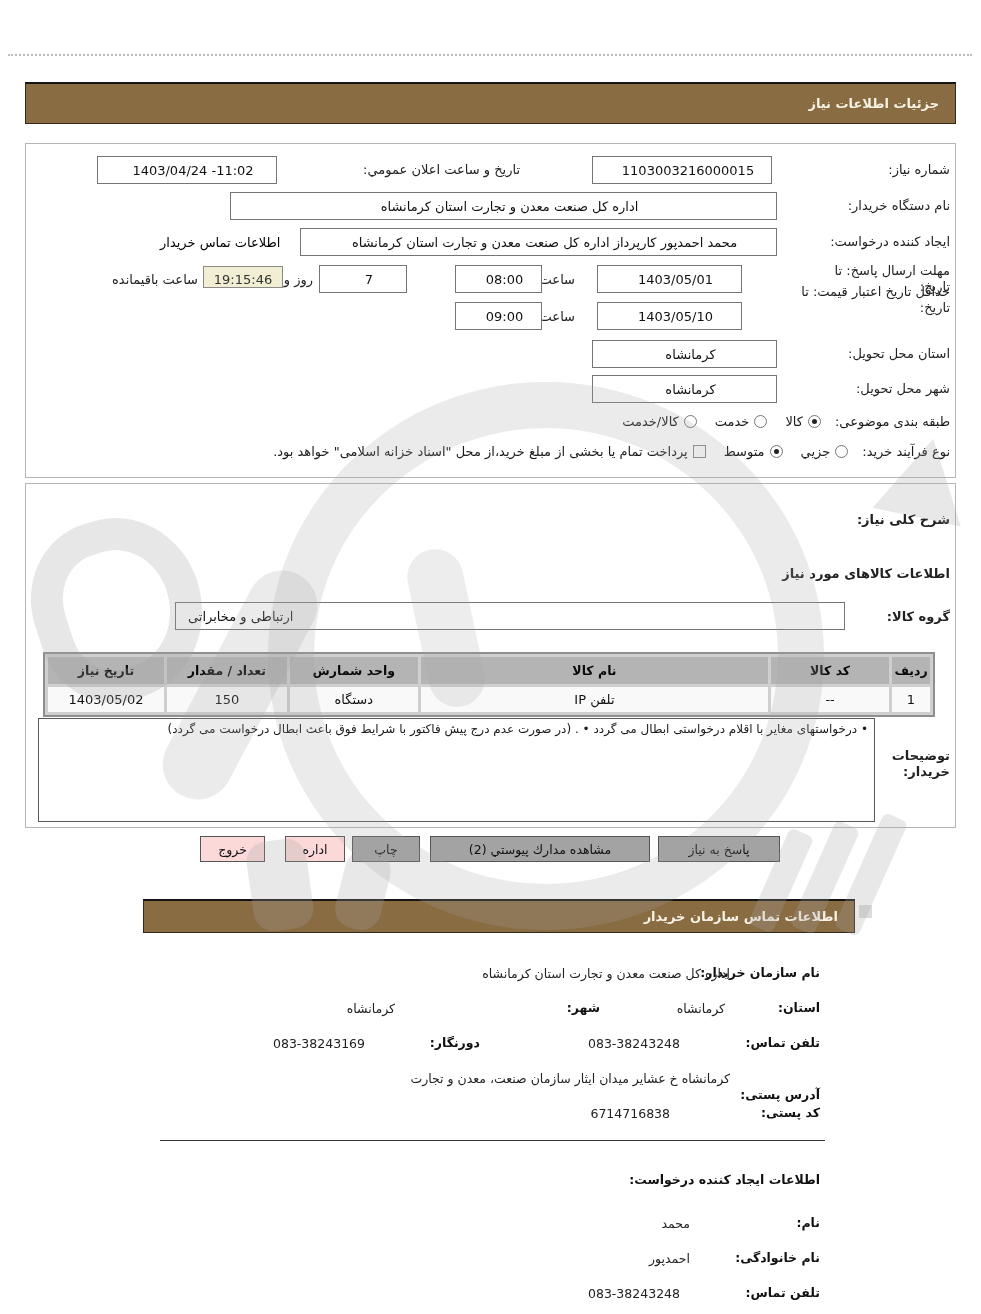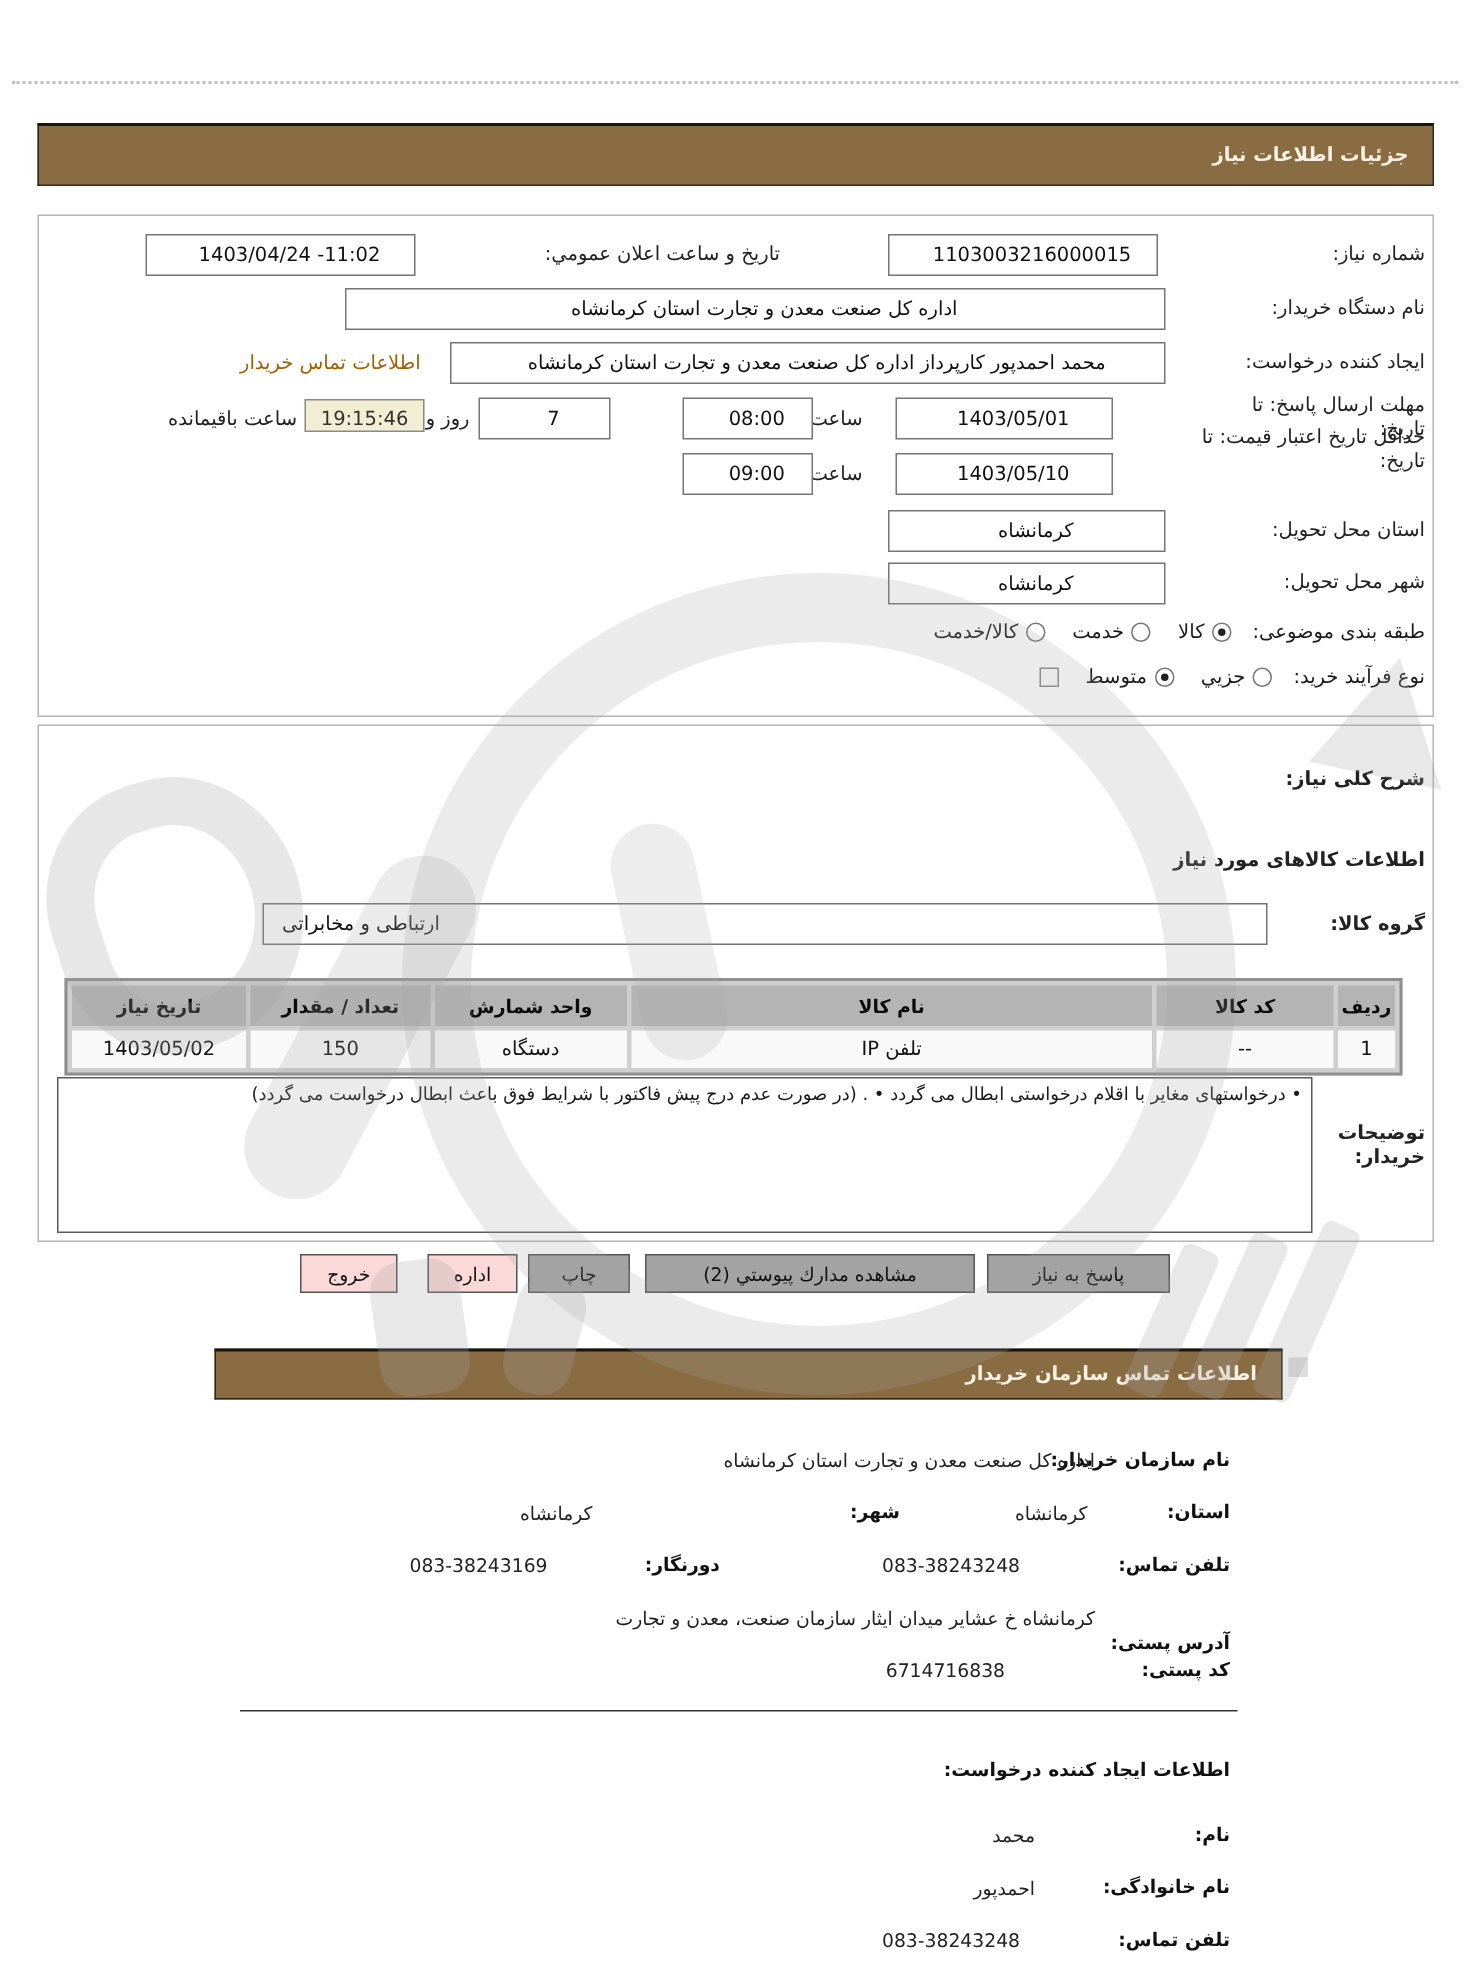--- a/index.html
+++ b/index.html
@@ -33,21 +33,21 @@
   #panel2 { top:483px; height:345px; }
   .lbl { position:absolute; font-size:13px; color:#222; text-align:right; white-space:nowrap; }
   .lbl2 { white-space:normal; line-height:16px; }
   .blbl { font-weight:bold; }
   .fld {
     position:absolute; background:#fff; border:1px solid #757575;
     font-size:13px; color:#111; display:flex; align-items:center; justify-content:center;
     height:28px; overflow:hidden; white-space:nowrap;padding-left:12px;
   }
   .ltr { direction:ltr; unicode-bidi:embed; }
-  .link { position:absolute; color:#a16207; font-size:13px; cursor:pointer; white-space:nowrap; }
+  .link { position:absolute; color:#000000; font-size:13px; cursor:pointer; white-space:nowrap; }
   .timer {
     position:absolute; background:#f1eed3; border:1px solid #8a8a8a;
     font-size:13px; color:#333; display:flex; align-items:flex-end; justify-content:center;
     height:22px; overflow:hidden;
   }
   .radio {
     display:inline-block; width:13px; height:13px; border-radius:50%;
     border:1px solid #777; background:#fdfdfd; position:relative; vertical-align:middle;
   }
   .radio.sel::after {
@@ -181,20 +181,21 @@
   </div>
 
   <div class="optrow" style="top:444px; right:31px;">
     <span>نوع فرآیند خرید:</span>
     <span style="width:14px;"></span>
     <span class="radio"></span>
     <span class="cap">جزیي</span>
     <span class="radio sel"></span>
     <span class="cap">متوسط</span>
     <span class="checkbox"></span>
+    <span class="cap last">پرداخت تمام یا بخشی از مبلغ خرید،از محل "اسناد خزانه اسلامی" خواهد بود.</span>
   </div>
 
   <div id="panel2" class="panel"></div>
 
   <span class="lbl blbl" style="top:512px; right:31px;">شرح کلی نیاز:</span>
 
   <span class="lbl blbl" style="top:566px; right:31px;">اطلاعات کالاهای مورد نیاز</span>
 
   <span class="lbl blbl" style="top:609px; right:31px;">گروه کالا:</span>
   <div class="fld" style="left:175px; top:602px; width:670px; justify-content:flex-end; padding-left:12px; padding-right:12px;">ارتباطی و مخابراتی</div>

